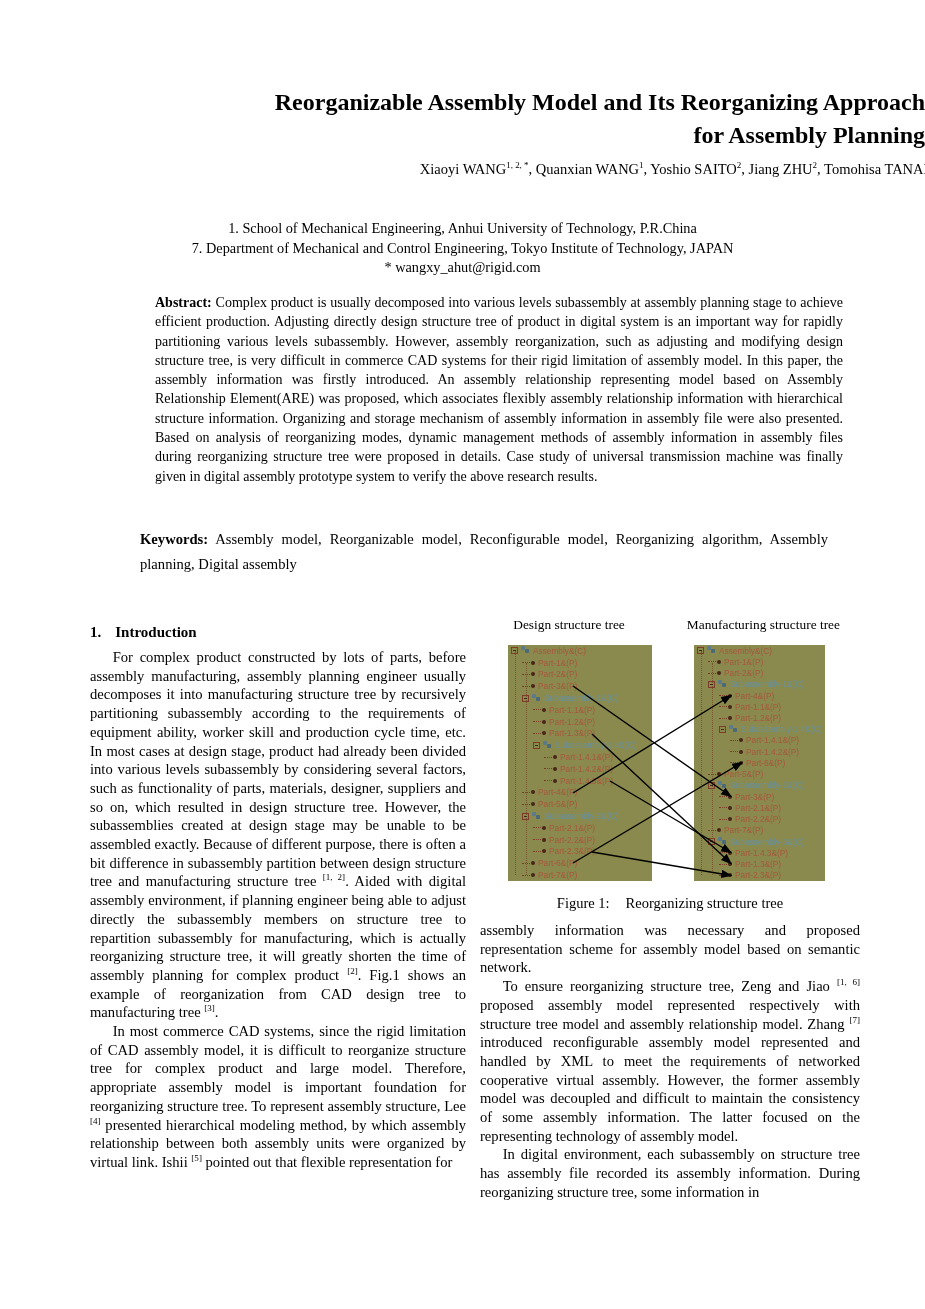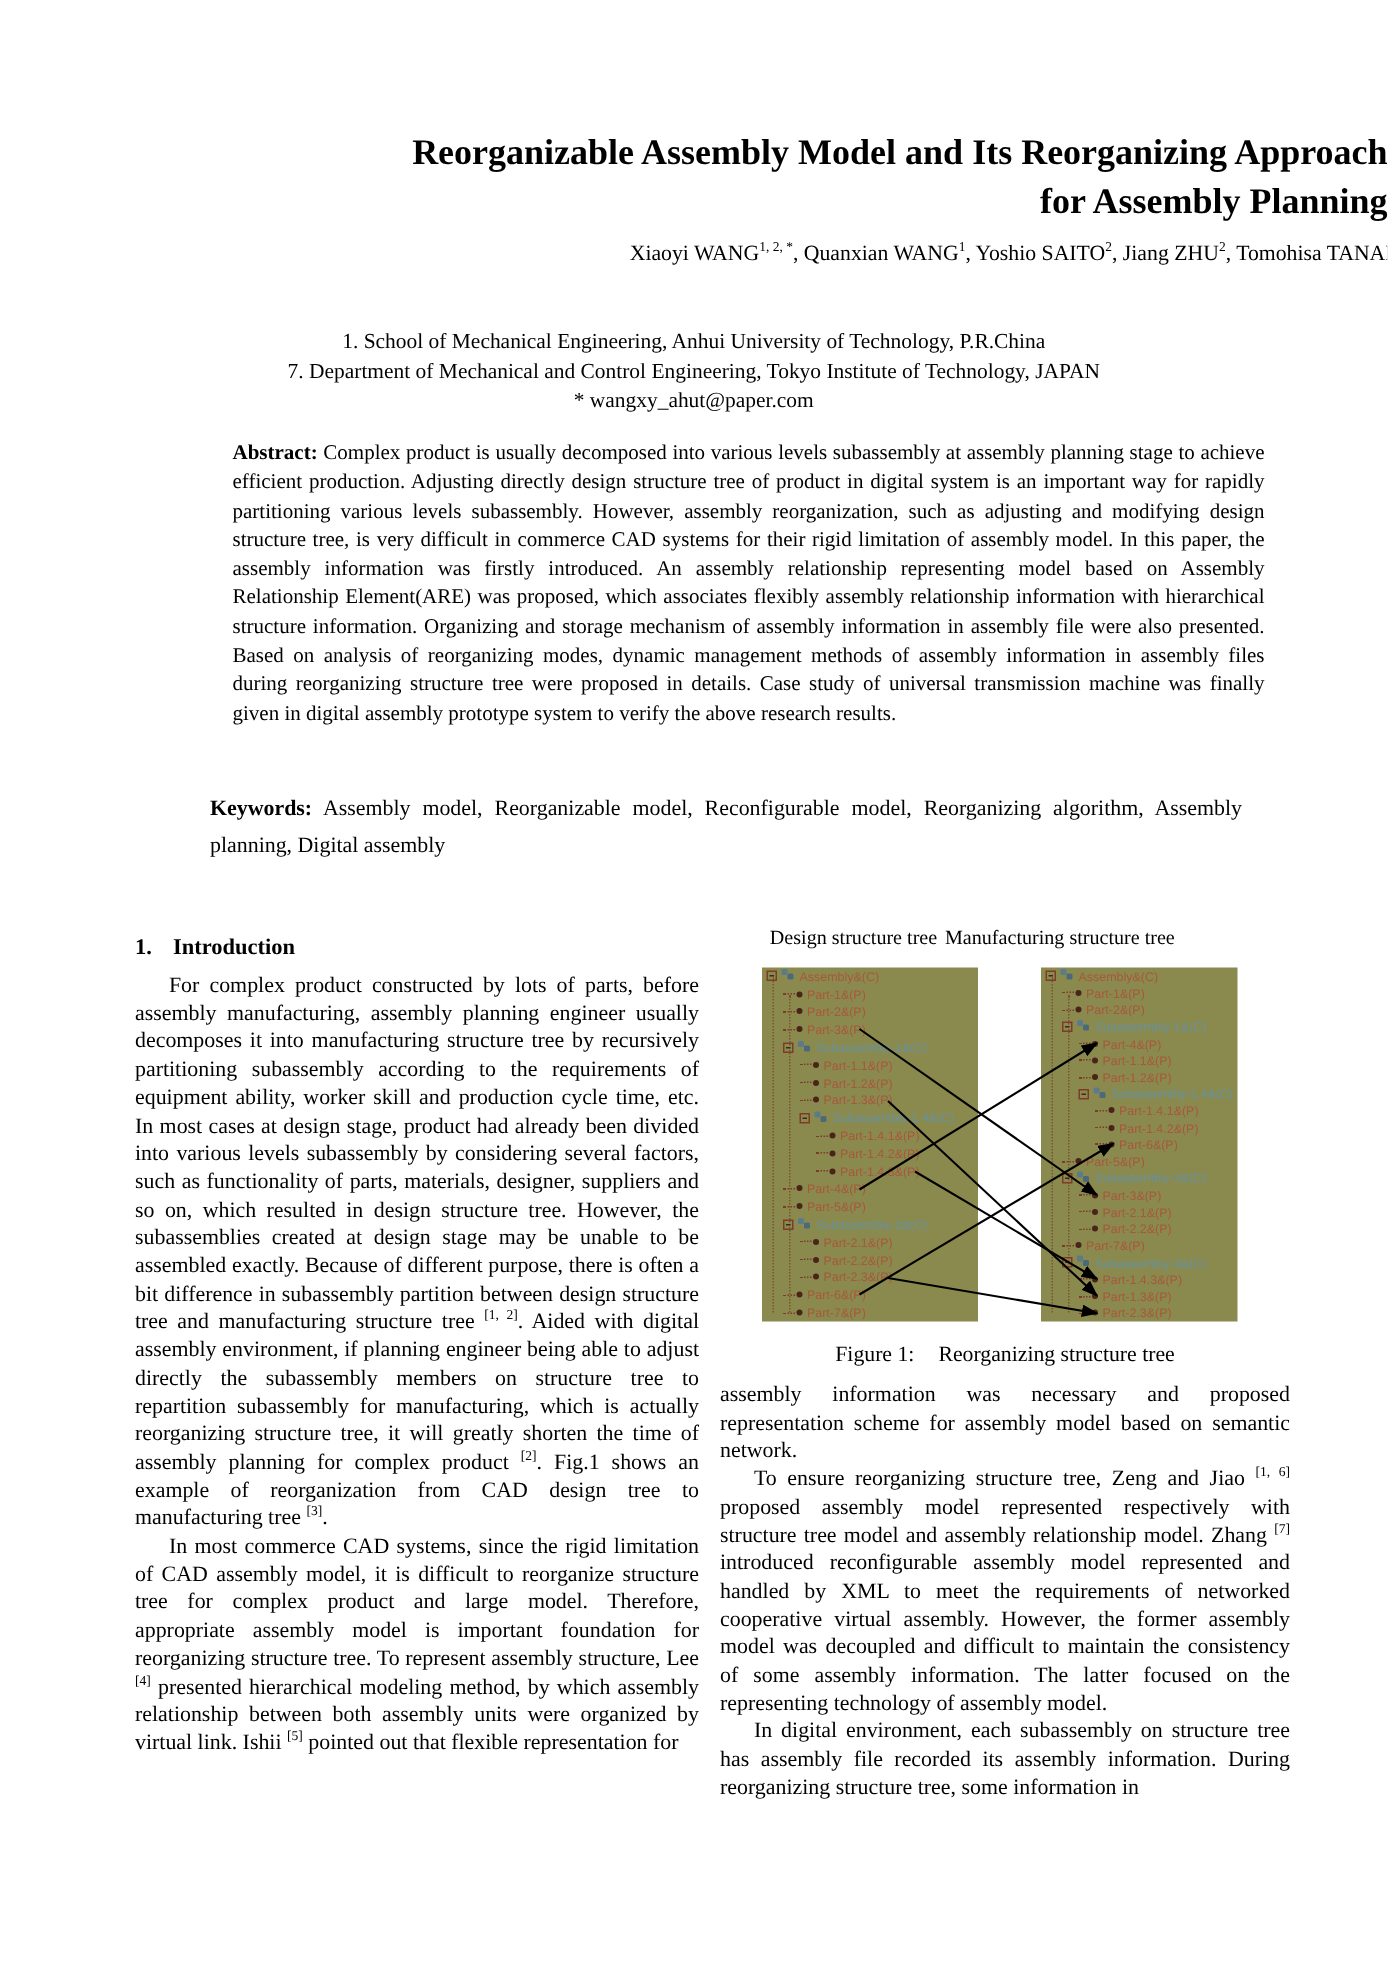--- a/index.html
+++ b/index.html
@@ -21,21 +21,21 @@
   .columns{position:absolute;top:612px;left:90px;width:770px;display:flex;gap:14px;}
   .col-left{width:376px;}
   .col-right{width:380px;}
   .intro-heading{font-size:15px;font-weight:bold;margin:12px 0 7px 0;}
   .intro-heading .hnum{margin-right:14px;}
   p.body{font-size:14.6px;line-height:18.7px;text-align:justify;margin:0;}
   p.body.ind{text-indent:1.55em;}
 
   .fig-labels{position:relative;height:22px;margin-top:5px;font-size:13.4px;}
   .fig-label-left{position:absolute;left:14px;width:150px;text-align:center;}
-  .fig-label-right{position:absolute;left:150px;width:196px;text-align:left;}
+  .fig-label-right{position:absolute;left:164px;width:196px;text-align:right;}
   .fig-canvas{position:relative;height:240px;margin-top:4px;}
   .panel{position:absolute;top:2px;height:236px;overflow:hidden;}
   .panel-left{left:28px;width:144px;}
   .panel-right{left:214px;width:131px;}
   .vguide{position:absolute;top:6px;bottom:6px;width:0;border-left:1px dotted rgba(110,40,25,.55);}
   .trow{position:relative;display:flex;align-items:center;white-space:nowrap;box-sizing:border-box;}
   .lbl{font-family:Liberation Sans, sans-serif;font-size:8.3px;letter-spacing:0;}
   .expbox{width:7px;height:7px;border:1px solid #7e3b28;box-sizing:border-box;
           position:relative;margin-right:2px;flex:none;}
   .expbox::after{content:"";position:absolute;left:1px;right:1px;top:2px;height:1px;background:#3a2a20;}
@@ -56,21 +56,21 @@
   <div class="title">
     <div>Reorganizable Assembly Model and Its Reorganizing Approach</div>
     <div>for Assembly Planning</div>
   </div>
 
   <div class="authors">Xiaoyi WANG<sup>1, 2, *</sup>, Quanxian WANG<sup>1</sup>, Yoshio SAITO<sup>2</sup>, Jiang ZHU<sup>2</sup>, Tomohisa TANAKA<sup>2</sup></div>
 
   <div class="affils">
     <div>1. School of Mechanical Engineering, Anhui University of Technology, P.R.China</div>
     <div>7. Department of Mechanical and Control Engineering, Tokyo Institute of Technology, JAPAN</div>
-    <div>* wangxy_ahut@paper.com</div>
+    <div>* wangxy_ahut@rigid.com</div>
   </div>
 
   <div class="abstract">
     <span class="runin">Abstract:</span>
     <span>Complex product is usually decomposed into various levels subassembly at assembly planning stage to achieve efficient production. Adjusting directly design structure tree of product in digital system is an important way for rapidly partitioning various levels subassembly. However, assembly reorganization, such as adjusting and modifying design structure tree, is very difficult in commerce CAD systems for their rigid limitation of assembly model. In this paper, the assembly information was firstly introduced. An assembly relationship representing model based on Assembly Relationship Element(ARE) was proposed, which associates flexibly assembly relationship information with hierarchical structure information. Organizing and storage mechanism of assembly information in assembly file were also presented. Based on analysis of reorganizing modes, dynamic management methods of assembly information in assembly files during reorganizing structure tree were proposed in details. Case study of universal transmission machine was finally given in digital assembly prototype system to verify the above research results.</span>
   </div>
 
   <div class="keywords">
     <span class="runin">Keywords:</span>
     <span>Assembly model, Reorganizable model, Reconfigurable model, Reorganizing algorithm, Assembly planning, Digital assembly</span>

